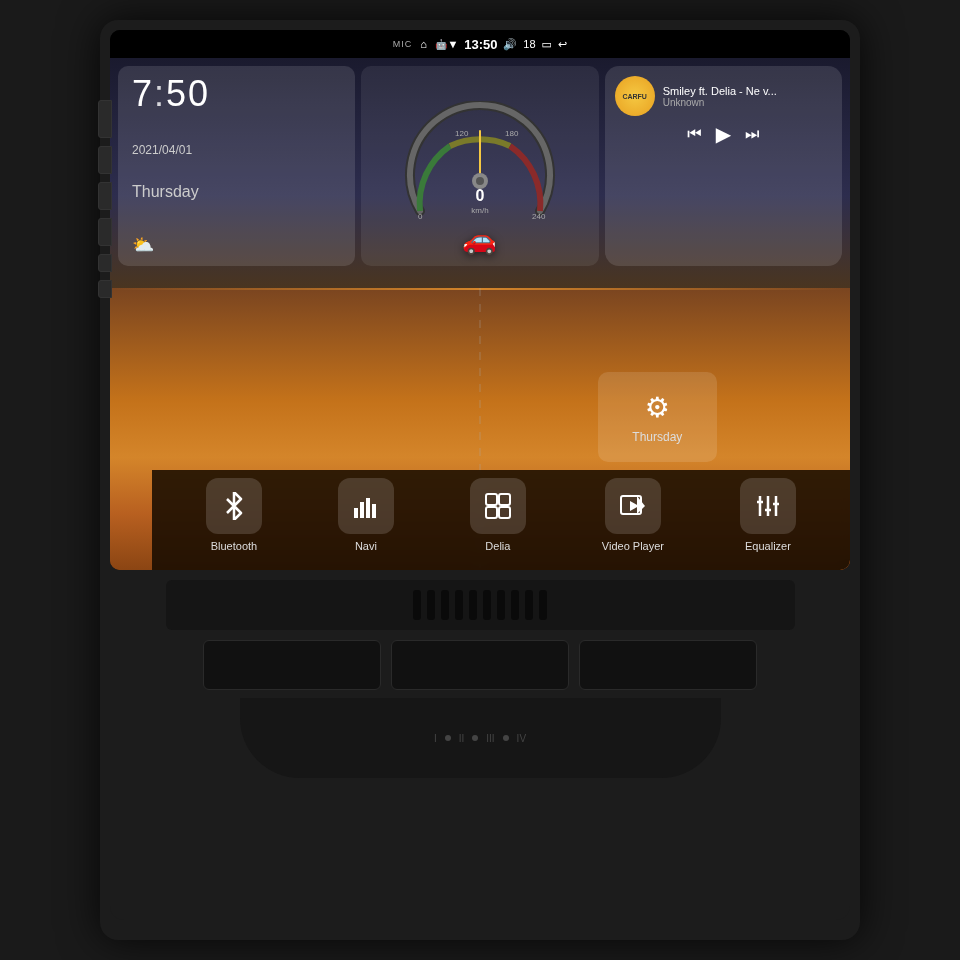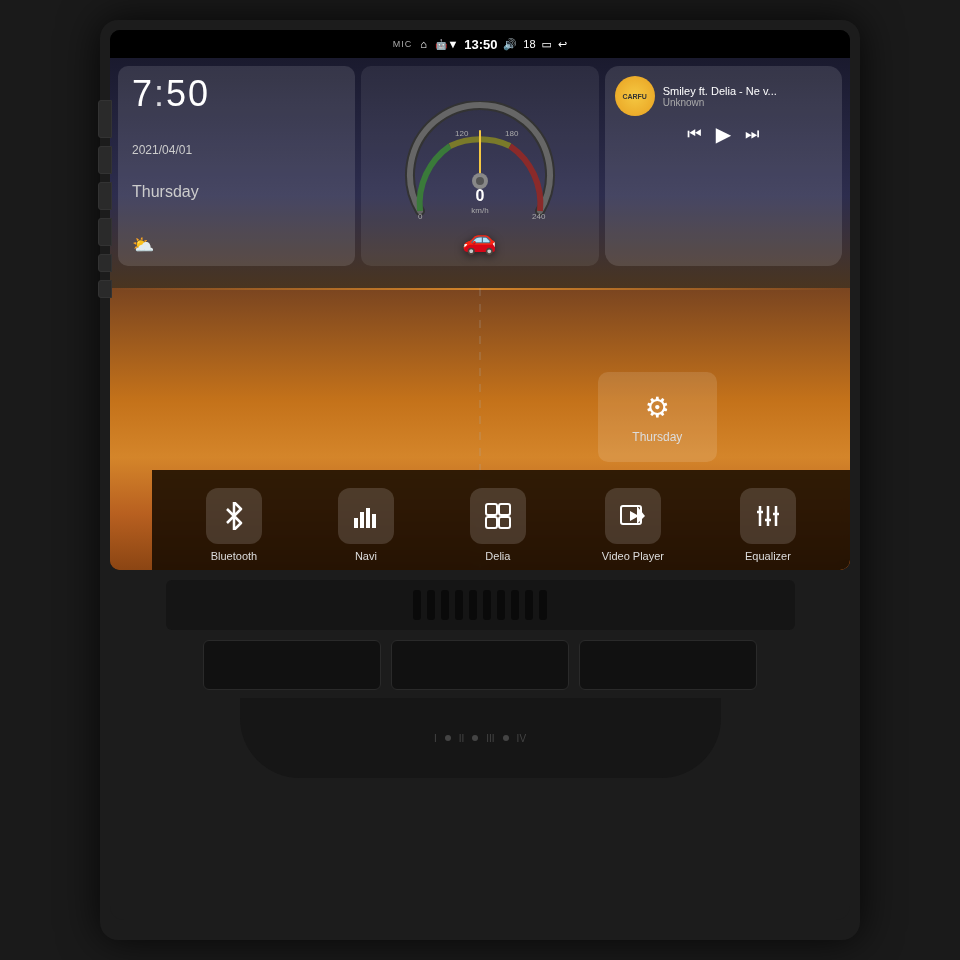--- a/index.html
+++ b/index.html
@@ -194,21 +194,21 @@
 
     
     .app-bar {
       position: absolute;
       bottom: 0;
       left: 0;
       right: 0;
       height: 100px;
       background: rgba(20,10,0,0.85);
       display: flex;
-      align-items: flex-end;
+      align-items: flex-start;
       justify-content: space-around;
       padding: 8px 16px;
       backdrop-filter: blur(4px);
       margin-left: 42px;
     }
     .app-item {
       display: flex;
       flex-direction: column;
       align-items: center;
       gap: 6px;

